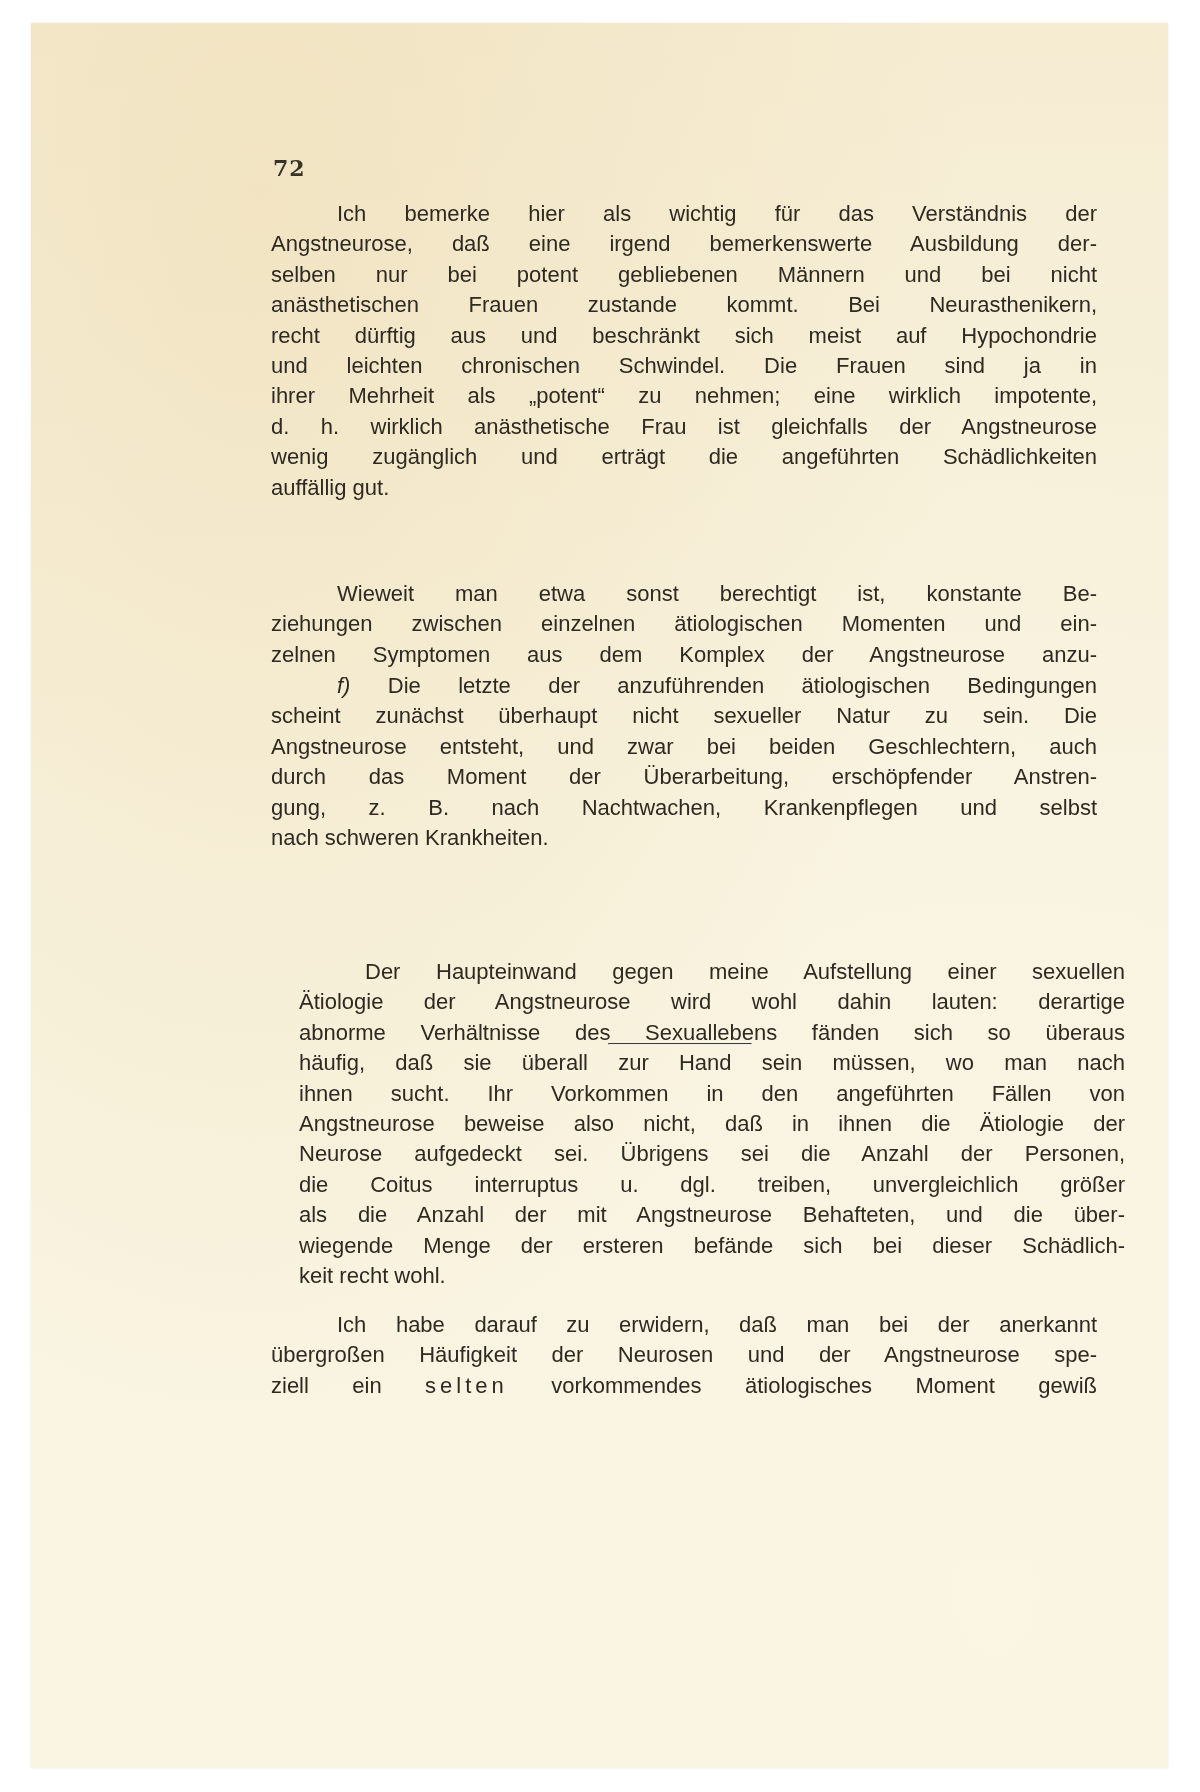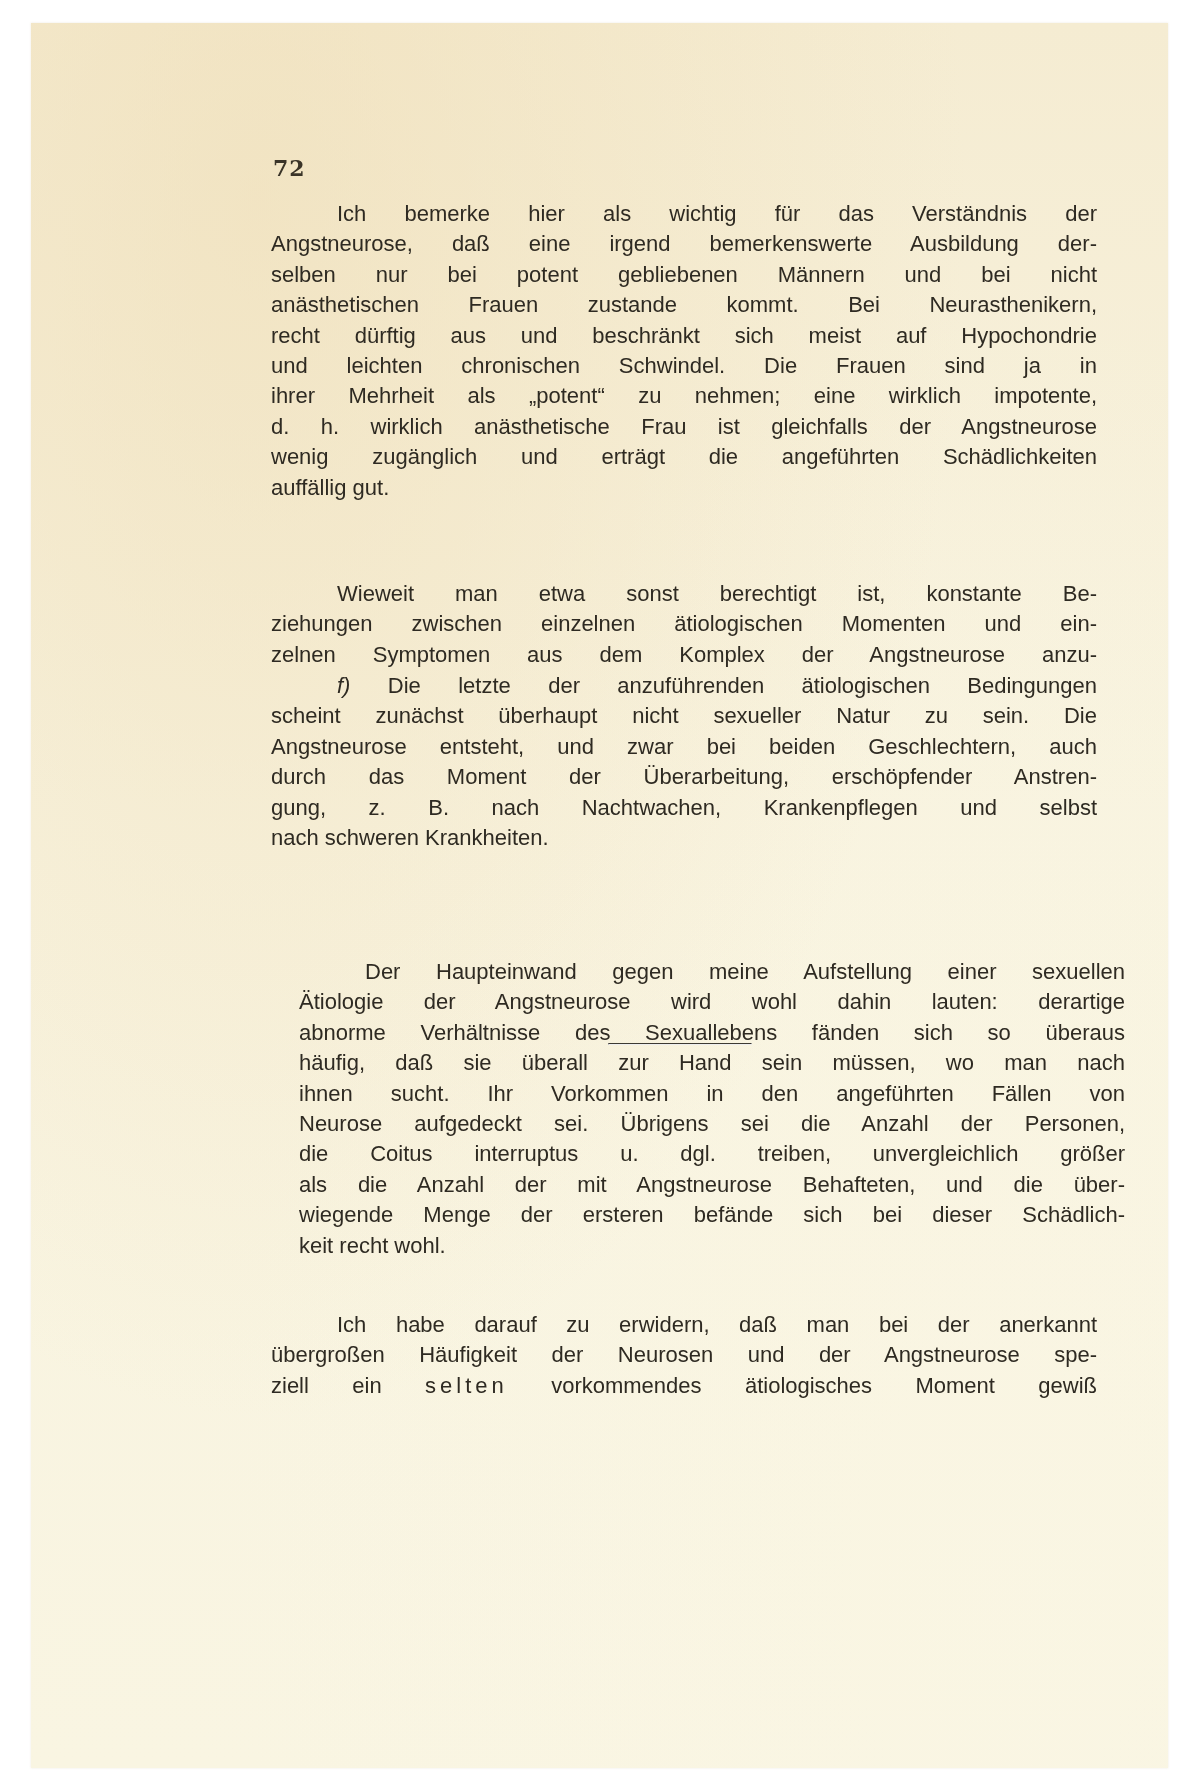--- a/index.html
+++ b/index.html
@@ -118,20 +118,21 @@
   </div>
 
   <hr class="section-divider">
 
   <div class="text-block" id="para4">
     <span class="line indent">Der Haupteinwand gegen meine Aufstellung einer sexuellen</span>
     <span class="line">Ätiologie der Angstneurose wird wohl dahin lauten: derartige</span>
     <span class="line">abnorme Verhältnisse des Sexuallebens fänden sich so überaus</span>
     <span class="line">häufig, daß sie überall zur Hand sein müssen, wo man nach</span>
     <span class="line">ihnen sucht. Ihr Vorkommen in den angeführten Fällen von</span>
+    <span class="line">Angstneurose beweise also nicht, daß in ihnen die Ätiologie der</span>
     <span class="line">Neurose aufgedeckt sei. Übrigens sei die Anzahl der Personen,</span>
     <span class="line">die Coitus interruptus u. dgl. treiben, unvergleichlich größer</span>
     <span class="line">als die Anzahl der mit Angstneurose Behafteten, und die über-</span>
     <span class="line">wiegende Menge der ersteren befände sich bei dieser Schädlich-</span>
     <span class="line last">keit recht wohl.</span>
   </div>
 
   <div class="text-block" id="para5">
     <span class="line indent">Ich habe darauf zu erwidern, daß man bei der anerkannt</span>
     <span class="line">übergroßen Häufigkeit der Neurosen und der Angstneurose spe-</span>

